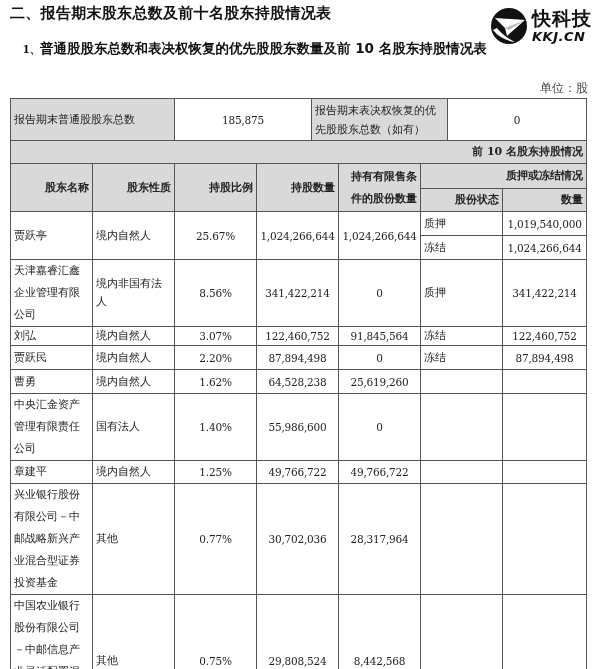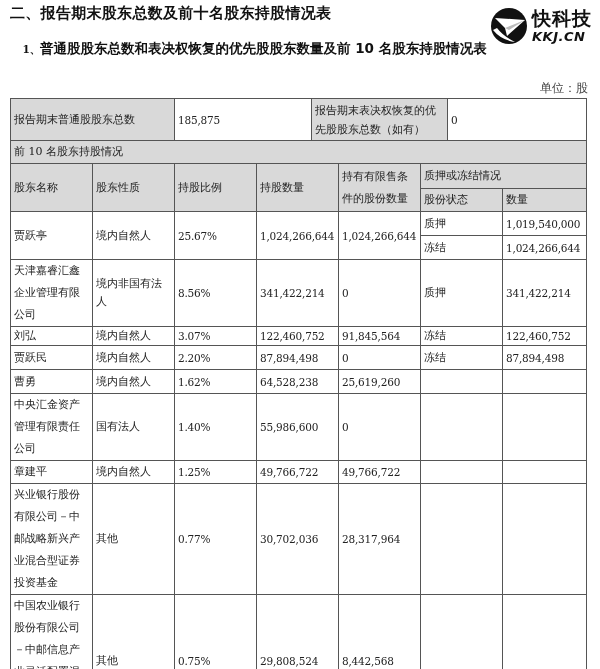--- a/index.html
+++ b/index.html
@@ -51,22 +51,22 @@
       font-size: 11px;
     }
     table.sh td {
       border: 1px solid #555;
       padding: 0 3px;
       line-height: 18px;
       vertical-align: middle;
       overflow: hidden;
     }
     .g { background: #d9d9d9; }
-    .c { text-align: left; }
-    .r { text-align: left; }
+    .c { text-align: right; font-weight: bold; }
+    .r { text-align: center; }
     .l { text-align: left; }
     .num { font-family: "DejaVu Serif", "Liberation Serif", serif; font-size: 10.5px; letter-spacing: -0.2px; }
     .name { line-height: 22px !important; margin-left: 40px; }
   </style>
 </head>
 <body>
 
 <div class="page">
 
   <div class="h1">二、报告期末股东总数及前十名股东持股情况表</div>

